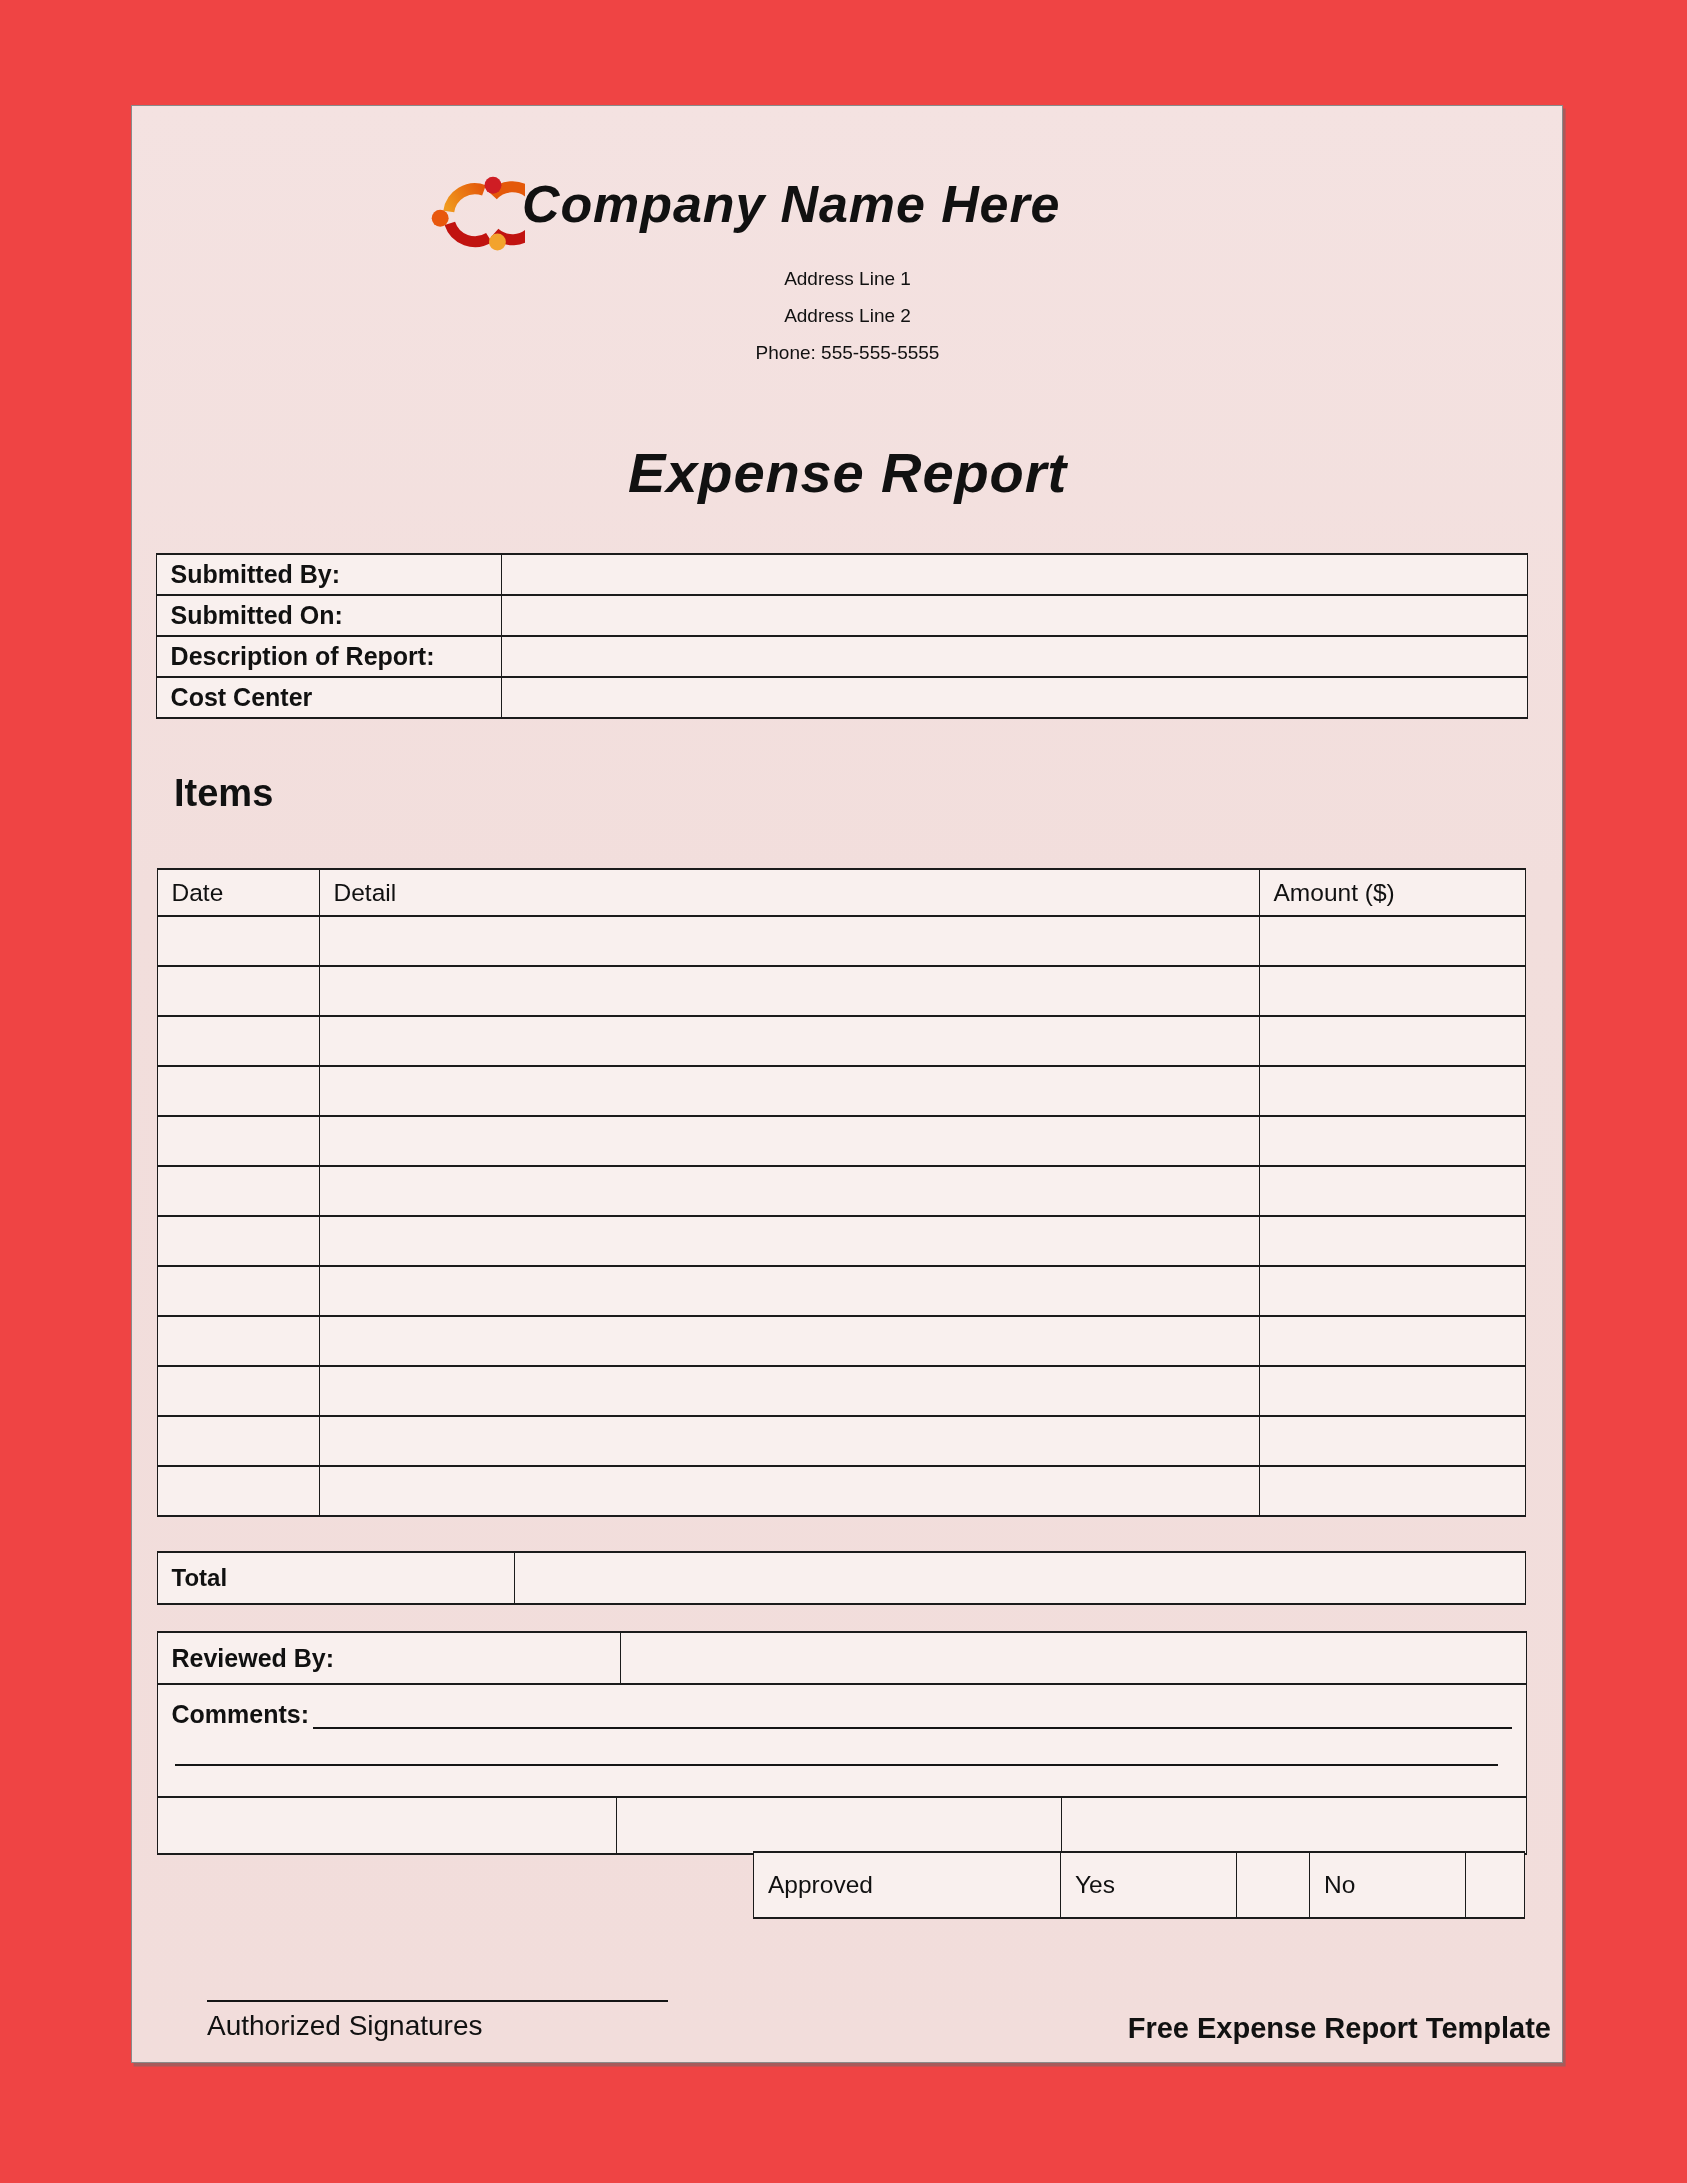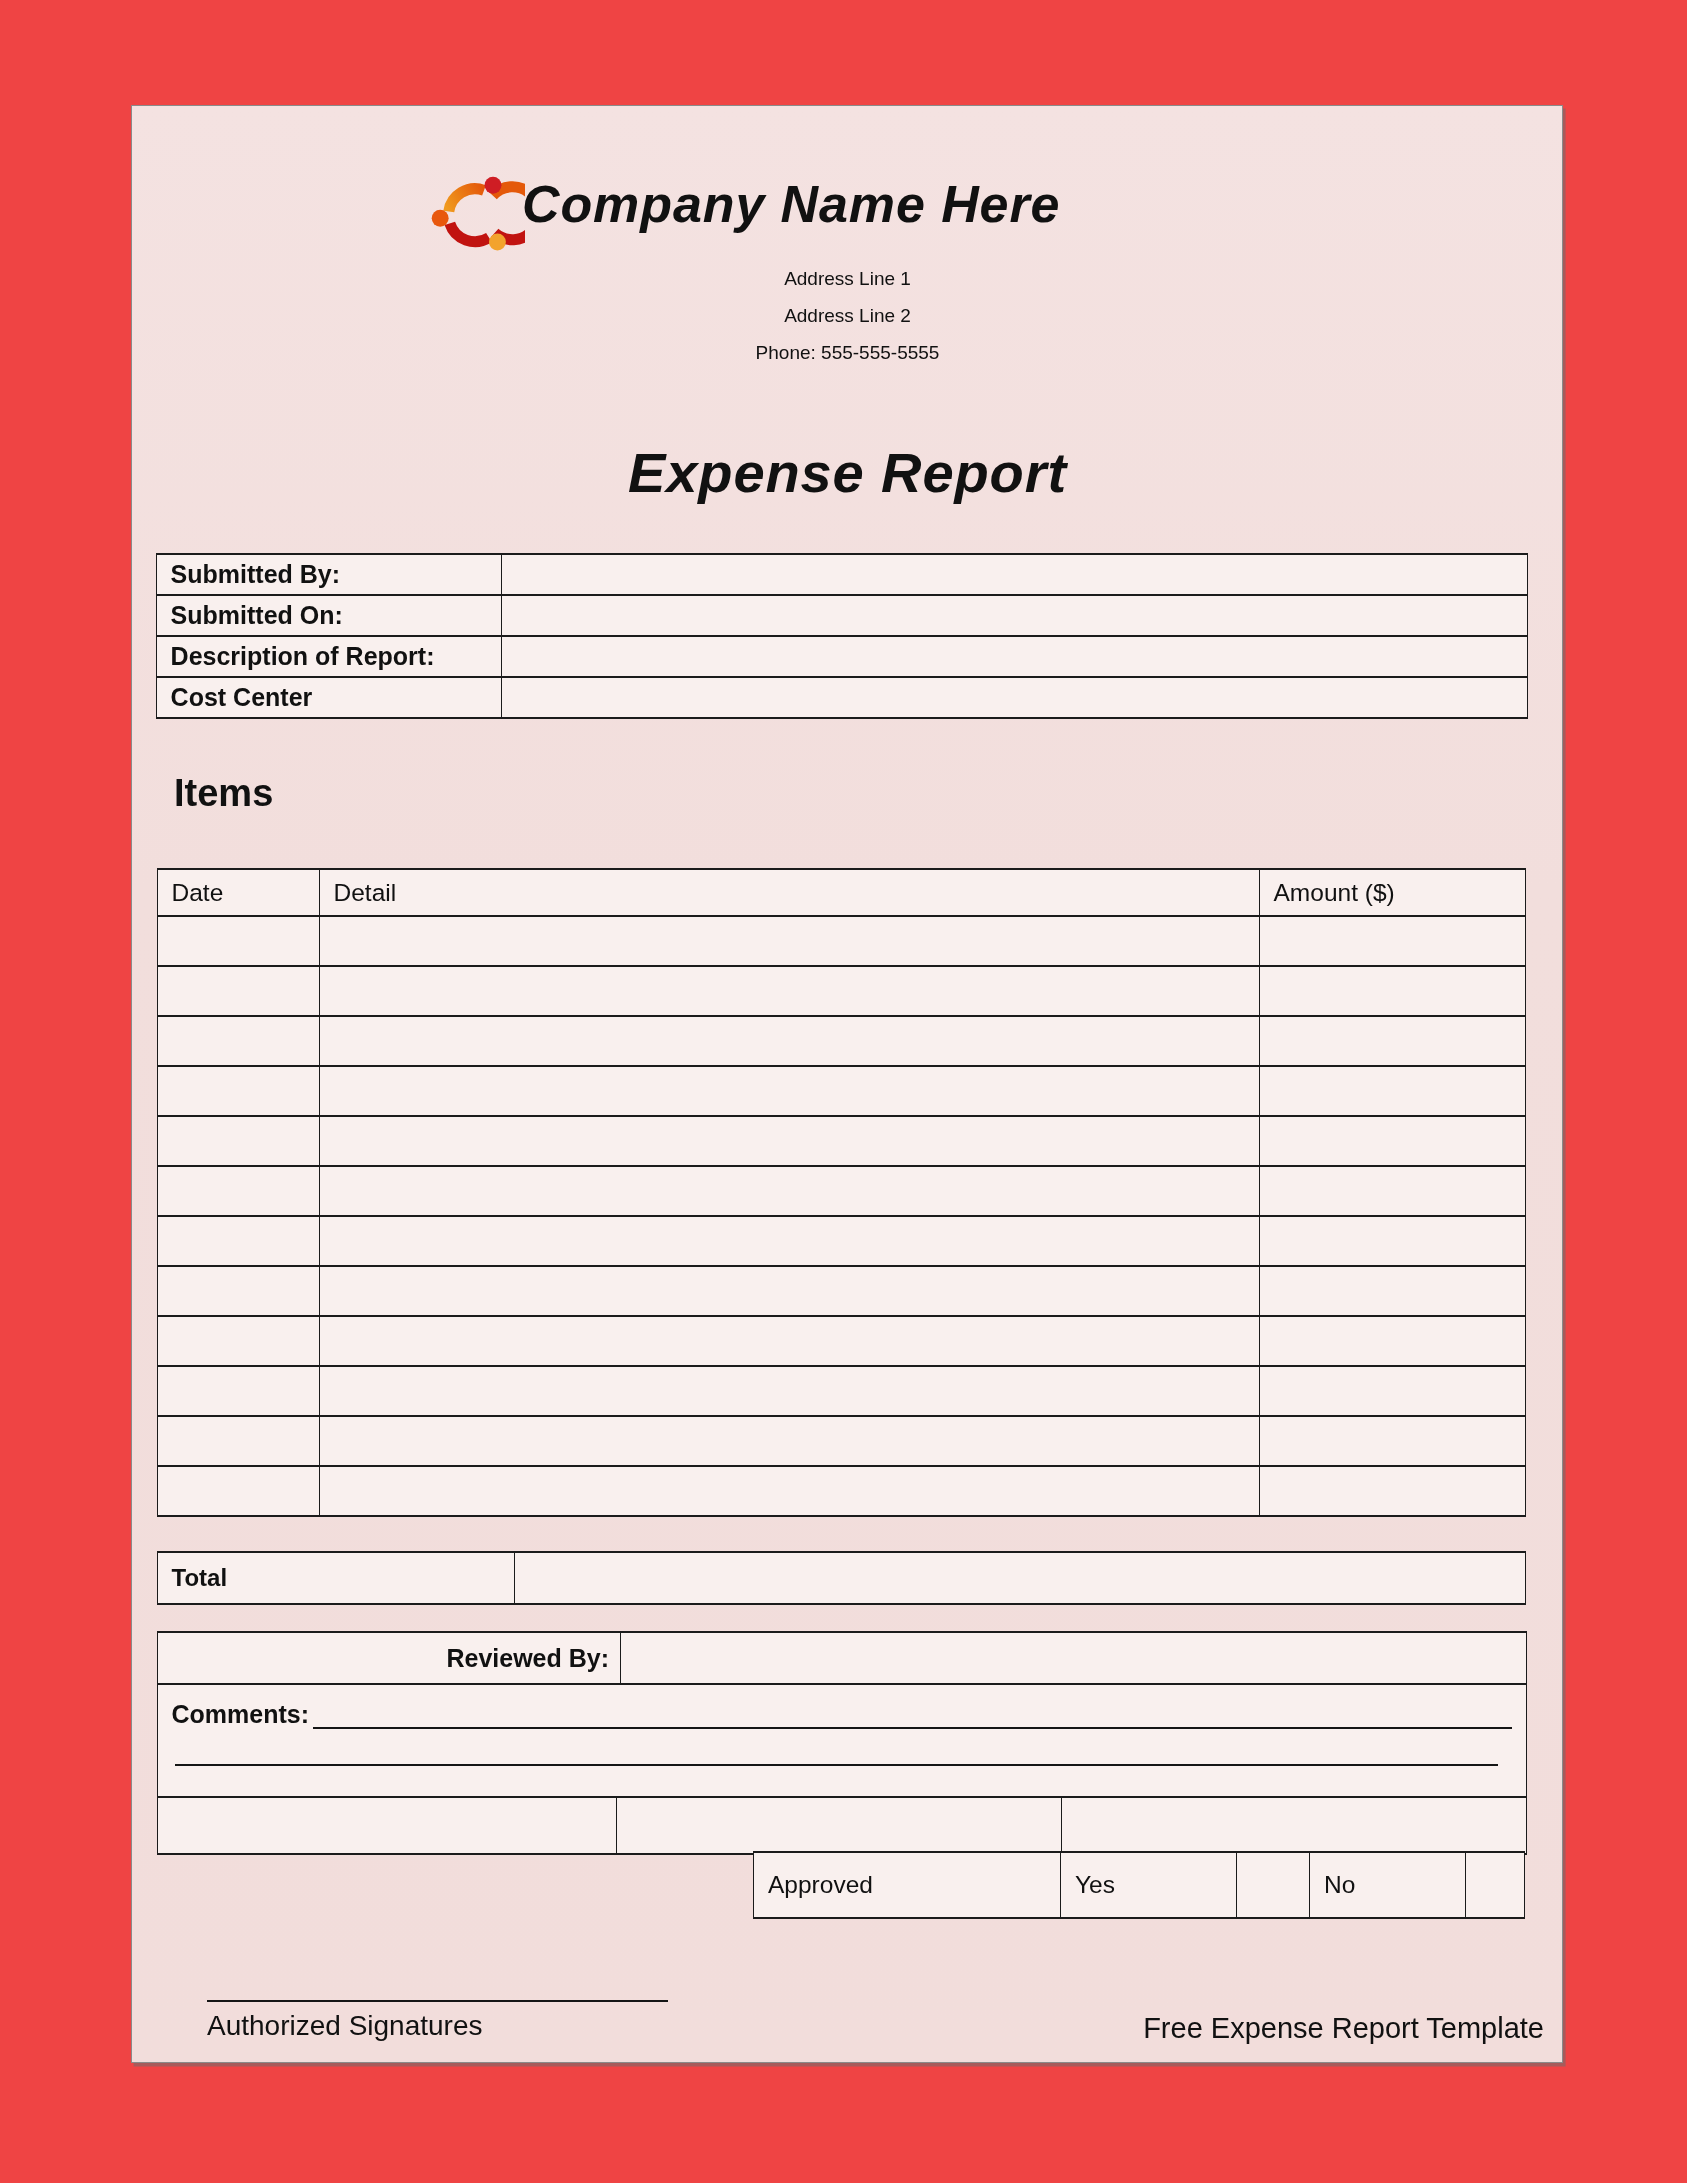--- a/index.html
+++ b/index.html
@@ -66,39 +66,39 @@
   .items-table tr.hdr { height: 47px; }
   .items-table tr.item-row { height: 50px; }
 
   
   .total-table { left: 24.5px; top: 1445px; width: 1369px; }
   .total-table tr { height: 52px; }
   .total-table .lbl { font-size: 24px; }
 
   
   .review-table { left: 24.5px; top: 1525px; width: 1369px; }
-  .review-table tr.r1 { height: 52px; text-align: right; }
+  .review-table tr.r1 { height: 52px; }
   .review-table tr.r2 { height: 113px; }
   .comments-cell { vertical-align: top; padding: 10.5px 14px 0 14px; }
   .comments-row1 { display: flex; align-items: flex-end; height: 33px; }
   .comments-fill { flex: 1; border-bottom: 2.6px solid #151515; margin-left: 3.5px; }
   .comments-line2 { height: 37px; border-bottom: 2.6px solid #151515; margin: 0 14px 0 3.5px; }
 
   
   .threecell-table { left: 24.5px; top: 1690px; width: 1369px; }
   .threecell-table tr { height: 57px; }
 
   
   .approved-table { left: 621px; top: 1745px; width: 684px; }
   .approved-table tr { height: 66px; }
 
   
   .sig-line { position: absolute; left: 75px; top: 1894px; width: 461px; border-top: 2.6px solid #151515; }
   .sig-label { position: absolute; left: 75px; top: 1904px; width: 461px; text-align: left; font-size: 28px; }
-  .template-credit { position: absolute; right: 18px; top: 1906px; font-size: 29px; font-weight: normal; white-space: nowrap; }
+  .template-credit { position: absolute; right: 11px; top: 1906px; font-size: 29px; font-weight: bold; white-space: nowrap; }
 </style>
 </head>
 <body>
 
 <div class="canvas">
   <div class="page">
 
     <svg class="logo-svg" viewBox="0 0 140 150">
       <defs>
         <linearGradient id="gA" gradientUnits="userSpaceOnUse" x1="36" y1="73" x2="84" y2="44">

